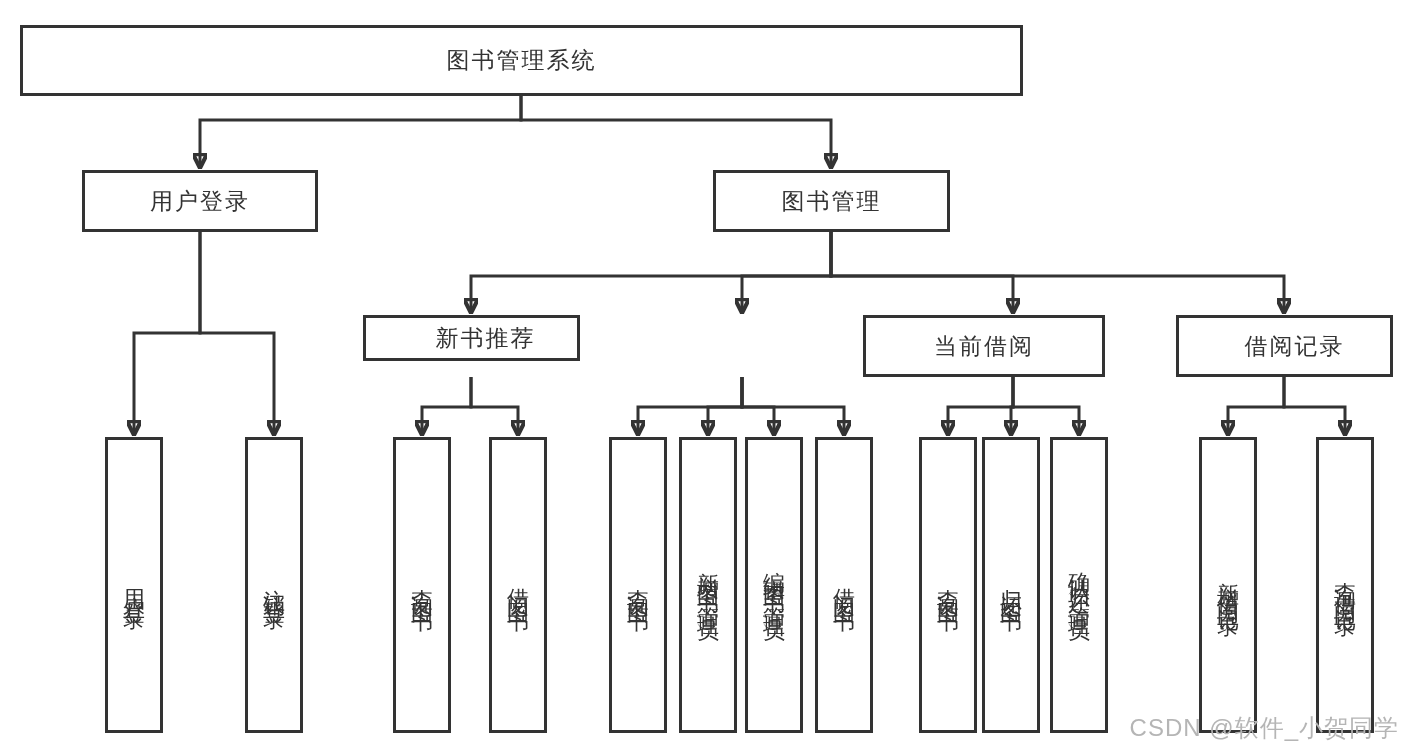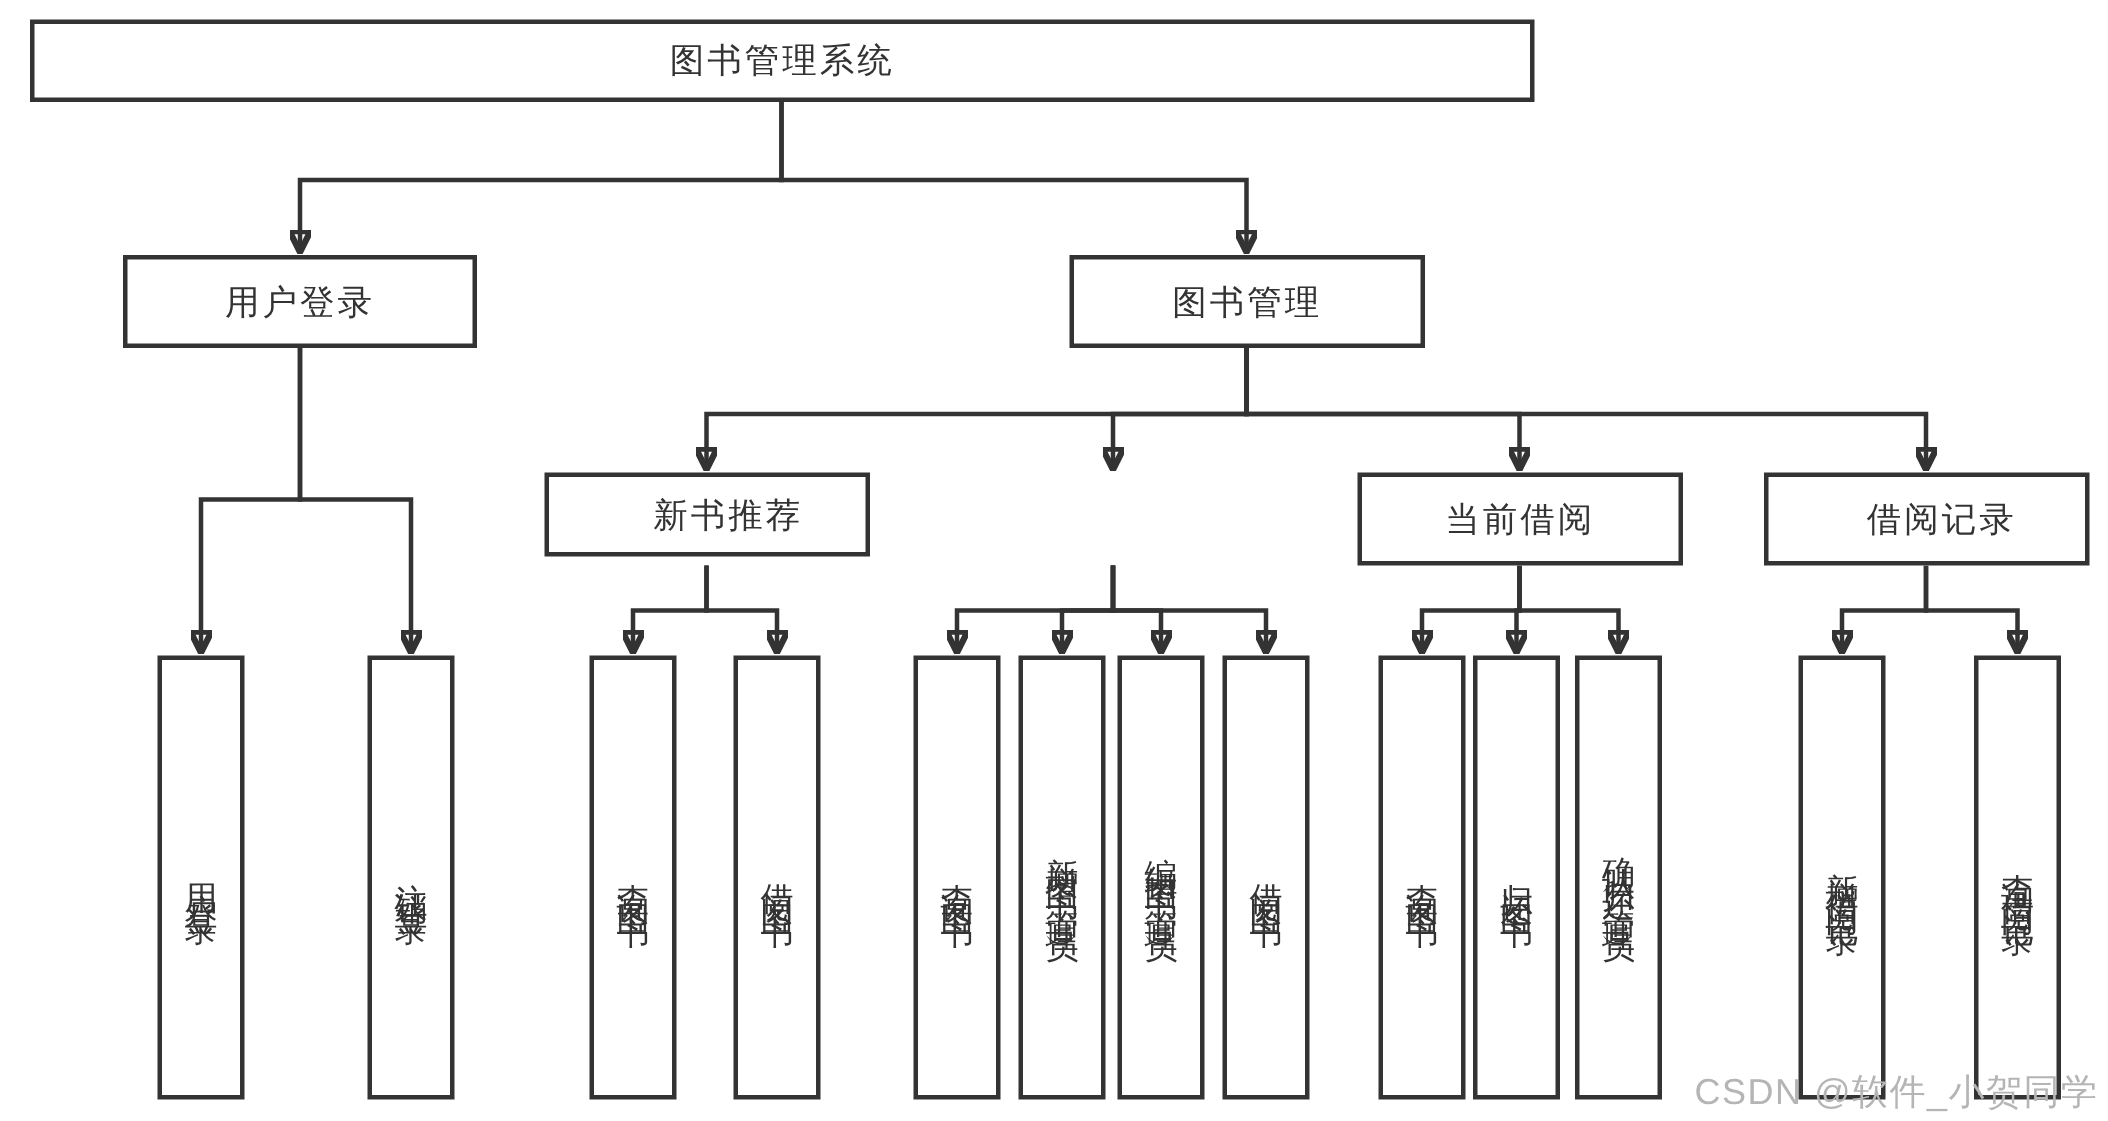--- a/index.html
+++ b/index.html
@@ -98,35 +98,35 @@
       <path d="M1013,377 V407 H948 V433" marker-end="url(#arrow)"></path>
       <path d="M1013,377 V407 H1011 V433" marker-end="url(#arrow)"></path>
       <path d="M1013,377 V407 H1079 V433" marker-end="url(#arrow)"></path>
     </g>
     <g>
       <path d="M1284,377 V407 H1228 V433" marker-end="url(#arrow)"></path>
       <path d="M1284,377 V407 H1345 V433" marker-end="url(#arrow)"></path>
     </g>
   </svg>
 
-  <div class="hbox" style="left:20px; top:13px; width:1003px; height:55px;">
+  <div class="hbox" style="left:20px; top:25px; width:1003px; height:71px;">
     <span>图书管理系统</span>
   </div>
 
   <div class="hbox" style="left:82px; top:170px; width:236px; height:62px;">
     <span>用户登录</span>
   </div>
   <div class="hbox" style="left:713px; top:170px; width:237px; height:62px;font-family:Liberation Mono, monospace;">
     <span>图书管理</span>
   </div>
 
-  <div class="hbox" style="left:363px; top:315px; width:217px; height:56px;padding-left:28px;">
+  <div class="hbox" style="left:363px; top:315px; width:217px; height:46px;padding-left:28px;">
     <span>新书推荐</span>
   </div>
-  <div class="hbox" style="left:905px; top:315px; width:217px; height:62px;">
+  <div class="hbox" style="left:863px; top:315px; width:242px; height:62px;">
     <span>当前借阅</span>
   </div>
   <div class="hbox" style="left:1176px; top:315px; width:217px; height:62px;padding-left:20px;">
     <span>借阅记录</span>
   </div>
 
   <div class="vbox" style="left:105px; top:437px; width:58px; height:296px;">
     <span class="vtext">用户登录</span>
   </div>
   <div class="vbox" style="left:245px; top:437px; width:58px; height:296px;">

